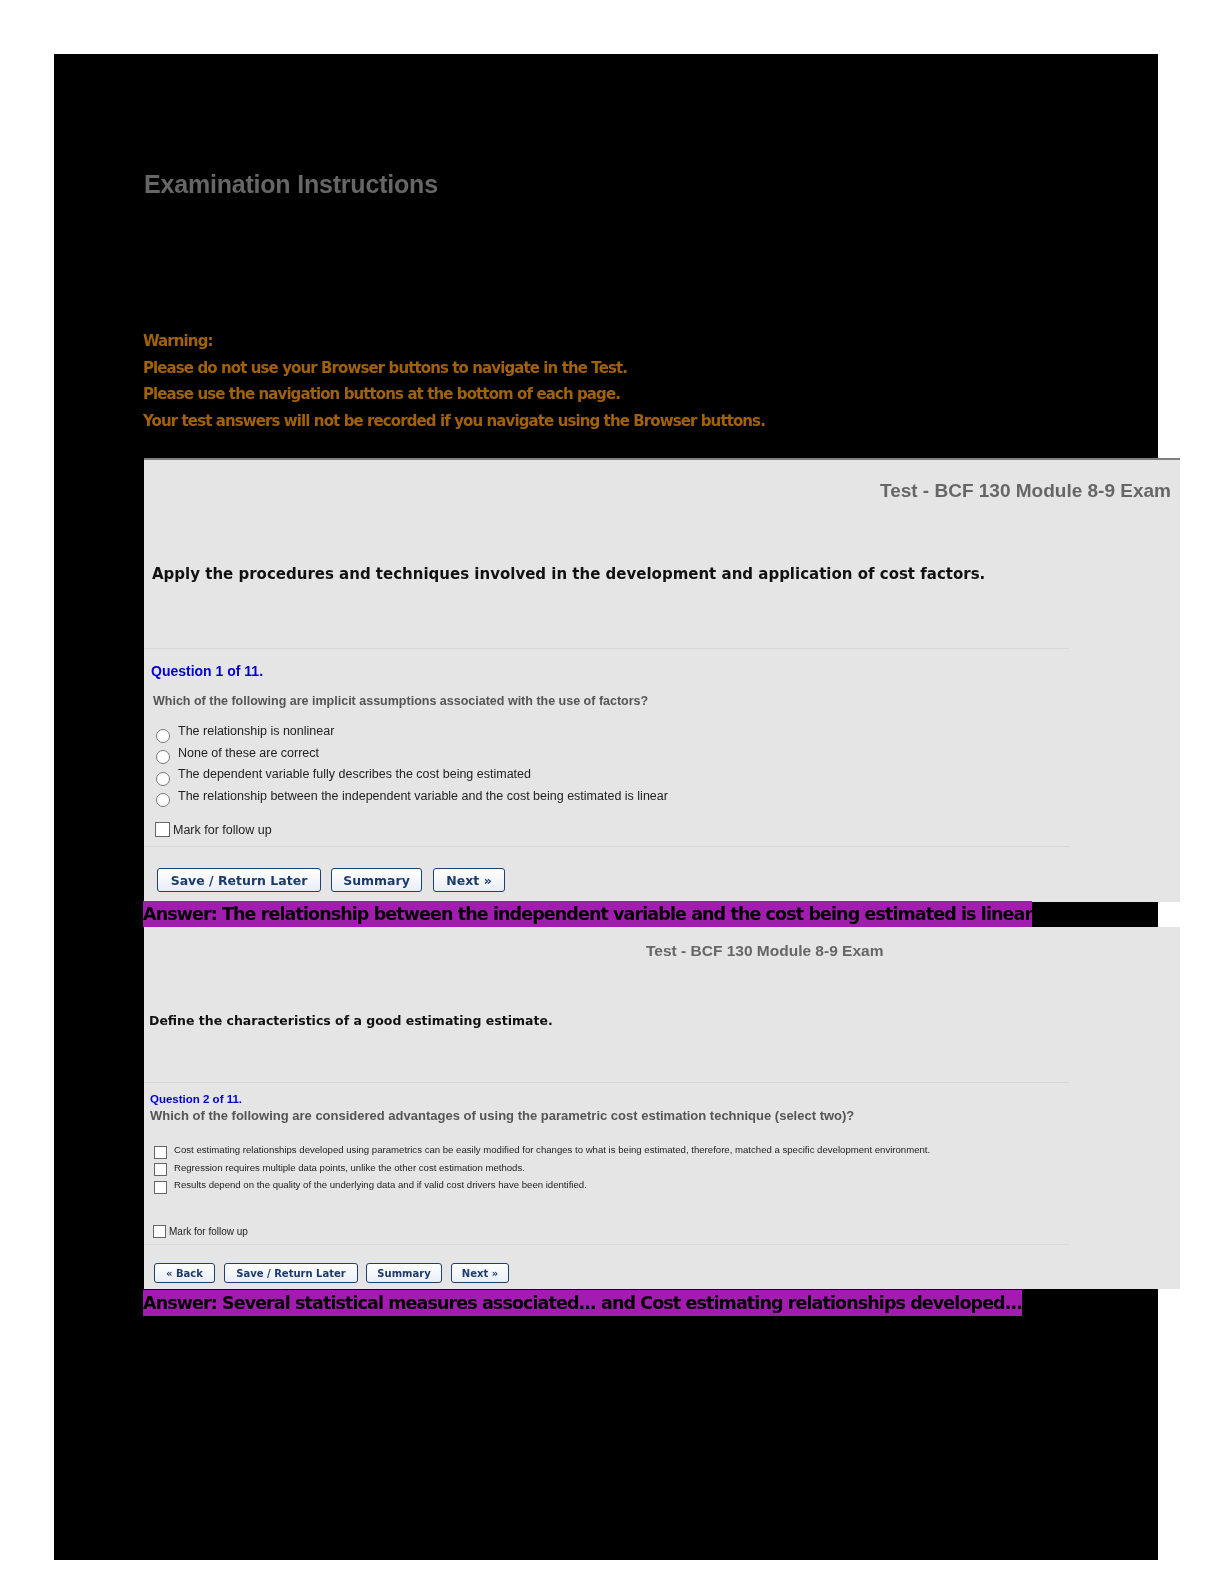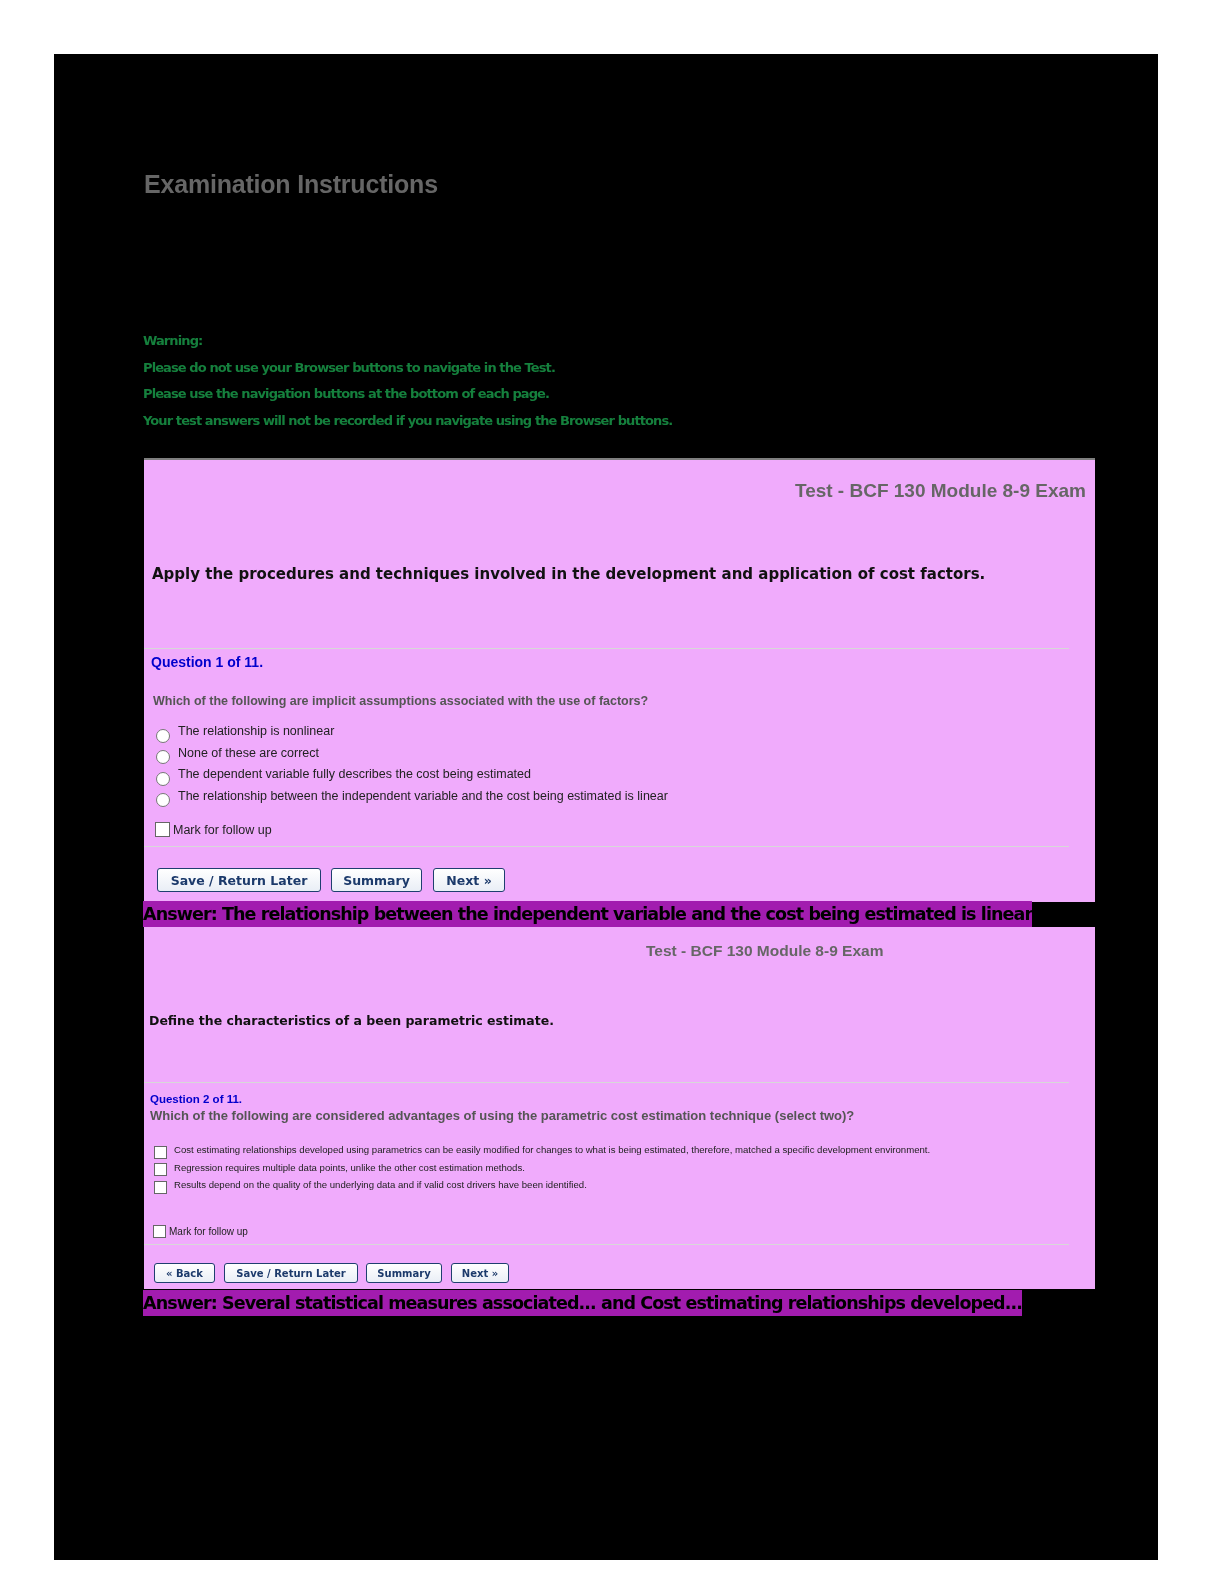--- a/index.html
+++ b/index.html
@@ -12,26 +12,26 @@
     background: #000000;
   }
   .doc-title {
     position: absolute; left: 144px; top: 170px;
     font-family: "Liberation Sans", sans-serif; font-weight: bold;
     font-size: 25px; color: #666666; letter-spacing: -0.2px;
   }
   .warning {
     position: absolute; left: 143px; top: 328px;
     font-family: "DejaVu Sans", sans-serif; font-weight: bold;
-    font-size: 13px; line-height: 26.5px; color: #15803d;
+    font-size: 15px; line-height: 26.5px; color: #a16207;
     letter-spacing: -0.9px;
   }
   .warning div { white-space: nowrap; }
   .panel {
-    position: absolute; left: 144px; width: 951px; background: #f0abfc;
+    position: absolute; left: 144px; width: 1036px; background: #e5e5e5;
   }
   .panel1 { top: 458px; height: 442px; border-top: 2px solid #7f7f7f; }
   .panel2 { top: 927px; height: 362px; }
   .test-title {
     position: absolute; font-weight: bold; color: #666666;
     font-family: "Liberation Sans", sans-serif; white-space: nowrap;
   }
   .objective {
     position: absolute; left: 8px; font-family: "DejaVu Sans", sans-serif;
     font-weight: bold; color: #111111; white-space: nowrap;
@@ -90,21 +90,21 @@
   <div>Warning:</div>
   <div>Please do not use your Browser buttons to navigate in the Test.</div>
   <div>Please use the navigation buttons at the bottom of each page.</div>
   <div>Your test answers will not be recorded if you navigate using the Browser buttons.</div>
 </div>
 
 <div class="panel panel1">
   <div class="test-title" style="right:9px; top:20px; font-size:19px;">Test - BCF 130 Module 8-9 Exam</div>
   <div class="objective" style="top:105px; font-size:15px;">Apply the procedures and techniques involved in the development and application of cost factors.</div>
   <div class="divider" style="top:188px;"></div>
-  <div class="q-num" style="top:194px; font-size:14px;">Question 1 of 11.</div>
+  <div class="q-num" style="top:203px; font-size:14px;">Question 1 of 11.</div>
   <div class="q-text" style="top:234px; font-size:12.5px;">Which of the following are implicit assumptions associated with the use of factors?</div>
   <div class="options" style="top:261px; font-size:12.5px; line-height:21.5px;">
     <div class="option">
       <span class="radio"></span>
       <span>The relationship is nonlinear</span>
     </div>
     <div class="option">
       <span class="radio"></span>
       <span>None of these are correct</span>
     </div>
@@ -126,21 +126,21 @@
     <div class="btn" style="width:164px; height:24px; font-size:12.5px; margin-right:10px;">Save / Return Later</div>
     <div class="btn" style="width:91px; height:24px; font-size:12.5px; margin-right:11px;">Summary</div>
     <div class="btn" style="width:72px; height:24px; font-size:12.5px;">Next »</div>
   </div>
 </div>
 
 <div class="answer" style="top:901px; height:26px; line-height:26px; font-size:17.5px;">Answer: The relationship between the independent variable and the cost being estimated is linear</div>
 
 <div class="panel panel2">
   <div class="test-title" style="left:502px; top:15px; font-size:15.5px;">Test - BCF 130 Module 8-9 Exam</div>
-  <div class="objective" style="top:86px; font-size:12.5px; left:5px;">Define the characteristics of a been parametric estimate.</div>
+  <div class="objective" style="top:86px; font-size:12.5px; left:5px;">Define the characteristics of a good estimating estimate.</div>
   <div class="divider" style="top:155px;"></div>
   <div class="q-num" style="top:166px; font-size:11.5px; left:6px;">Question 2 of 11.</div>
   <div class="q-text" style="top:181px; font-size:13px; left:6px;text-align:right;">Which of the following are considered advantages of using the parametric cost estimation technique (select two)?</div>
   <div class="options" style="top:214px; left:10px; font-size:9.6px; line-height:17.6px;">
     <div class="option">
       <span class="check"></span>
       <span>Cost estimating relationships developed using parametrics can be easily modified for changes to what is being estimated, therefore, matched a specific development environment.</span>
     </div>
     <div class="option">
       <span class="check"></span>

